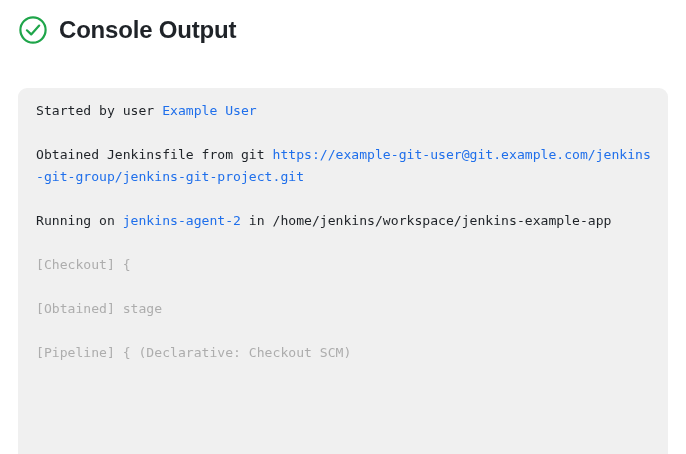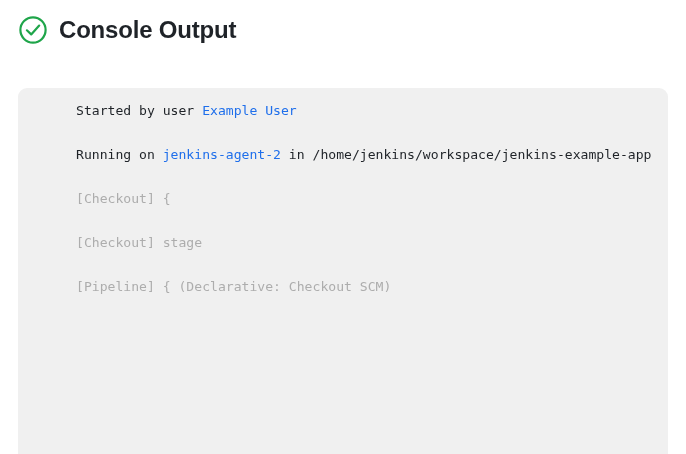--- a/index.html
+++ b/index.html
@@ -61,21 +61,20 @@
     font-size: 13.1px;
     line-height: 22px;
     color: #1f2328;
     white-space: pre-wrap;
     word-break: break-all;
     letter-spacing: 0px;
   }
   .log-line {
     display: block;
     white-space: pre-wrap;
-    margin-left: 40px;
   }
   .log-line.muted {
     color: #adadad;
   }
   .lnk {
     color: #1f6feb;
   }
 </style>
 </head>
 <body>
@@ -85,23 +84,24 @@
   <div class="header">
     <svg class="status-icon" viewBox="0 0 30 30" aria-hidden="true">
       <circle cx="15" cy="15" r="12.6" fill="none" stroke="#1fa54a" stroke-width="2.2"></circle>
       <path d="M8.9 15.3 L13.2 19.4 L21.2 10.6" fill="none" stroke="#1fa54a" stroke-width="2.2" stroke-linecap="round" stroke-linejoin="round"></path>
     </svg>
     <div class="page-title">Console Output</div>
   </div>
 
   <div class="console-panel">
     <pre class="console-log" id="console-log"><span class="log-line"><span>Started by user </span><span class="lnk">Example User</span></span>
+<span class="log-line"><span>Obtained Jenkinsfile from git </span><span class="lnk">https://example-git-user@git.example.com/jenkins-git-group/jenkins-git-project.git</span></span>
 <span class="log-line"><span>Running on </span><span class="lnk">jenkins-agent-2</span><span> in /home/jenkins/workspace/jenkins-example-app</span></span>
 <span class="log-line muted"><span>[Checkout] {</span></span>
-<span class="log-line muted"><span>[Checkout] stage</span></span>
+<span class="log-line muted"><span>[Obtained] stage</span></span>
 <span class="log-line muted"><span>[Pipeline] { (Declarative: Checkout SCM)</span></span>
 
 
 
 
 
 
 
 </pre>
   </div>

